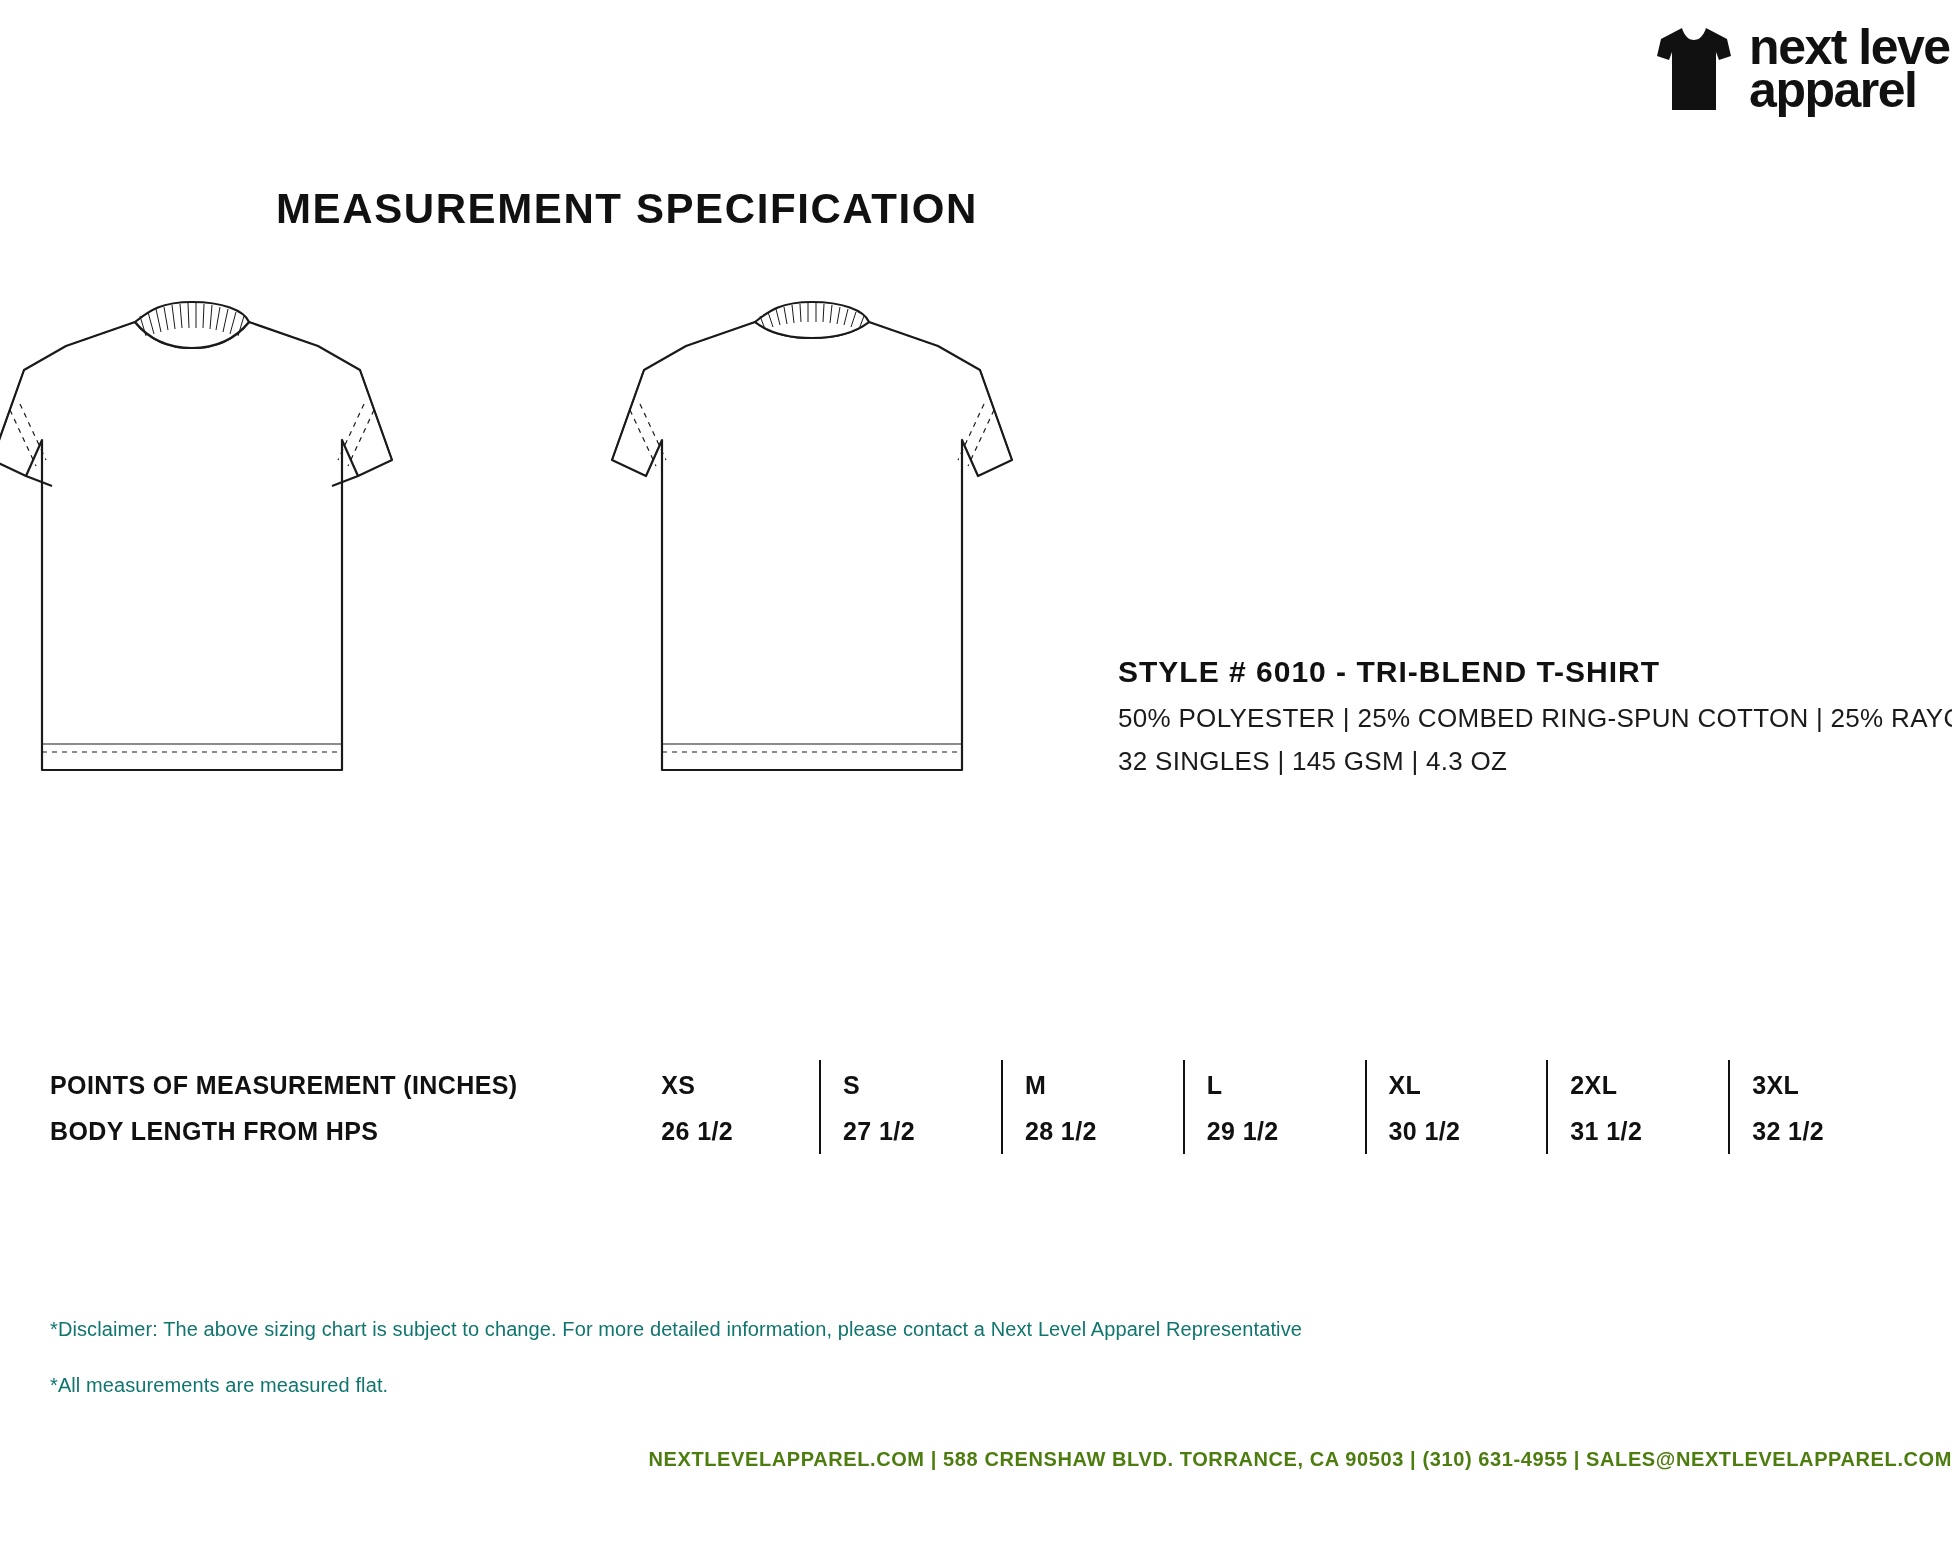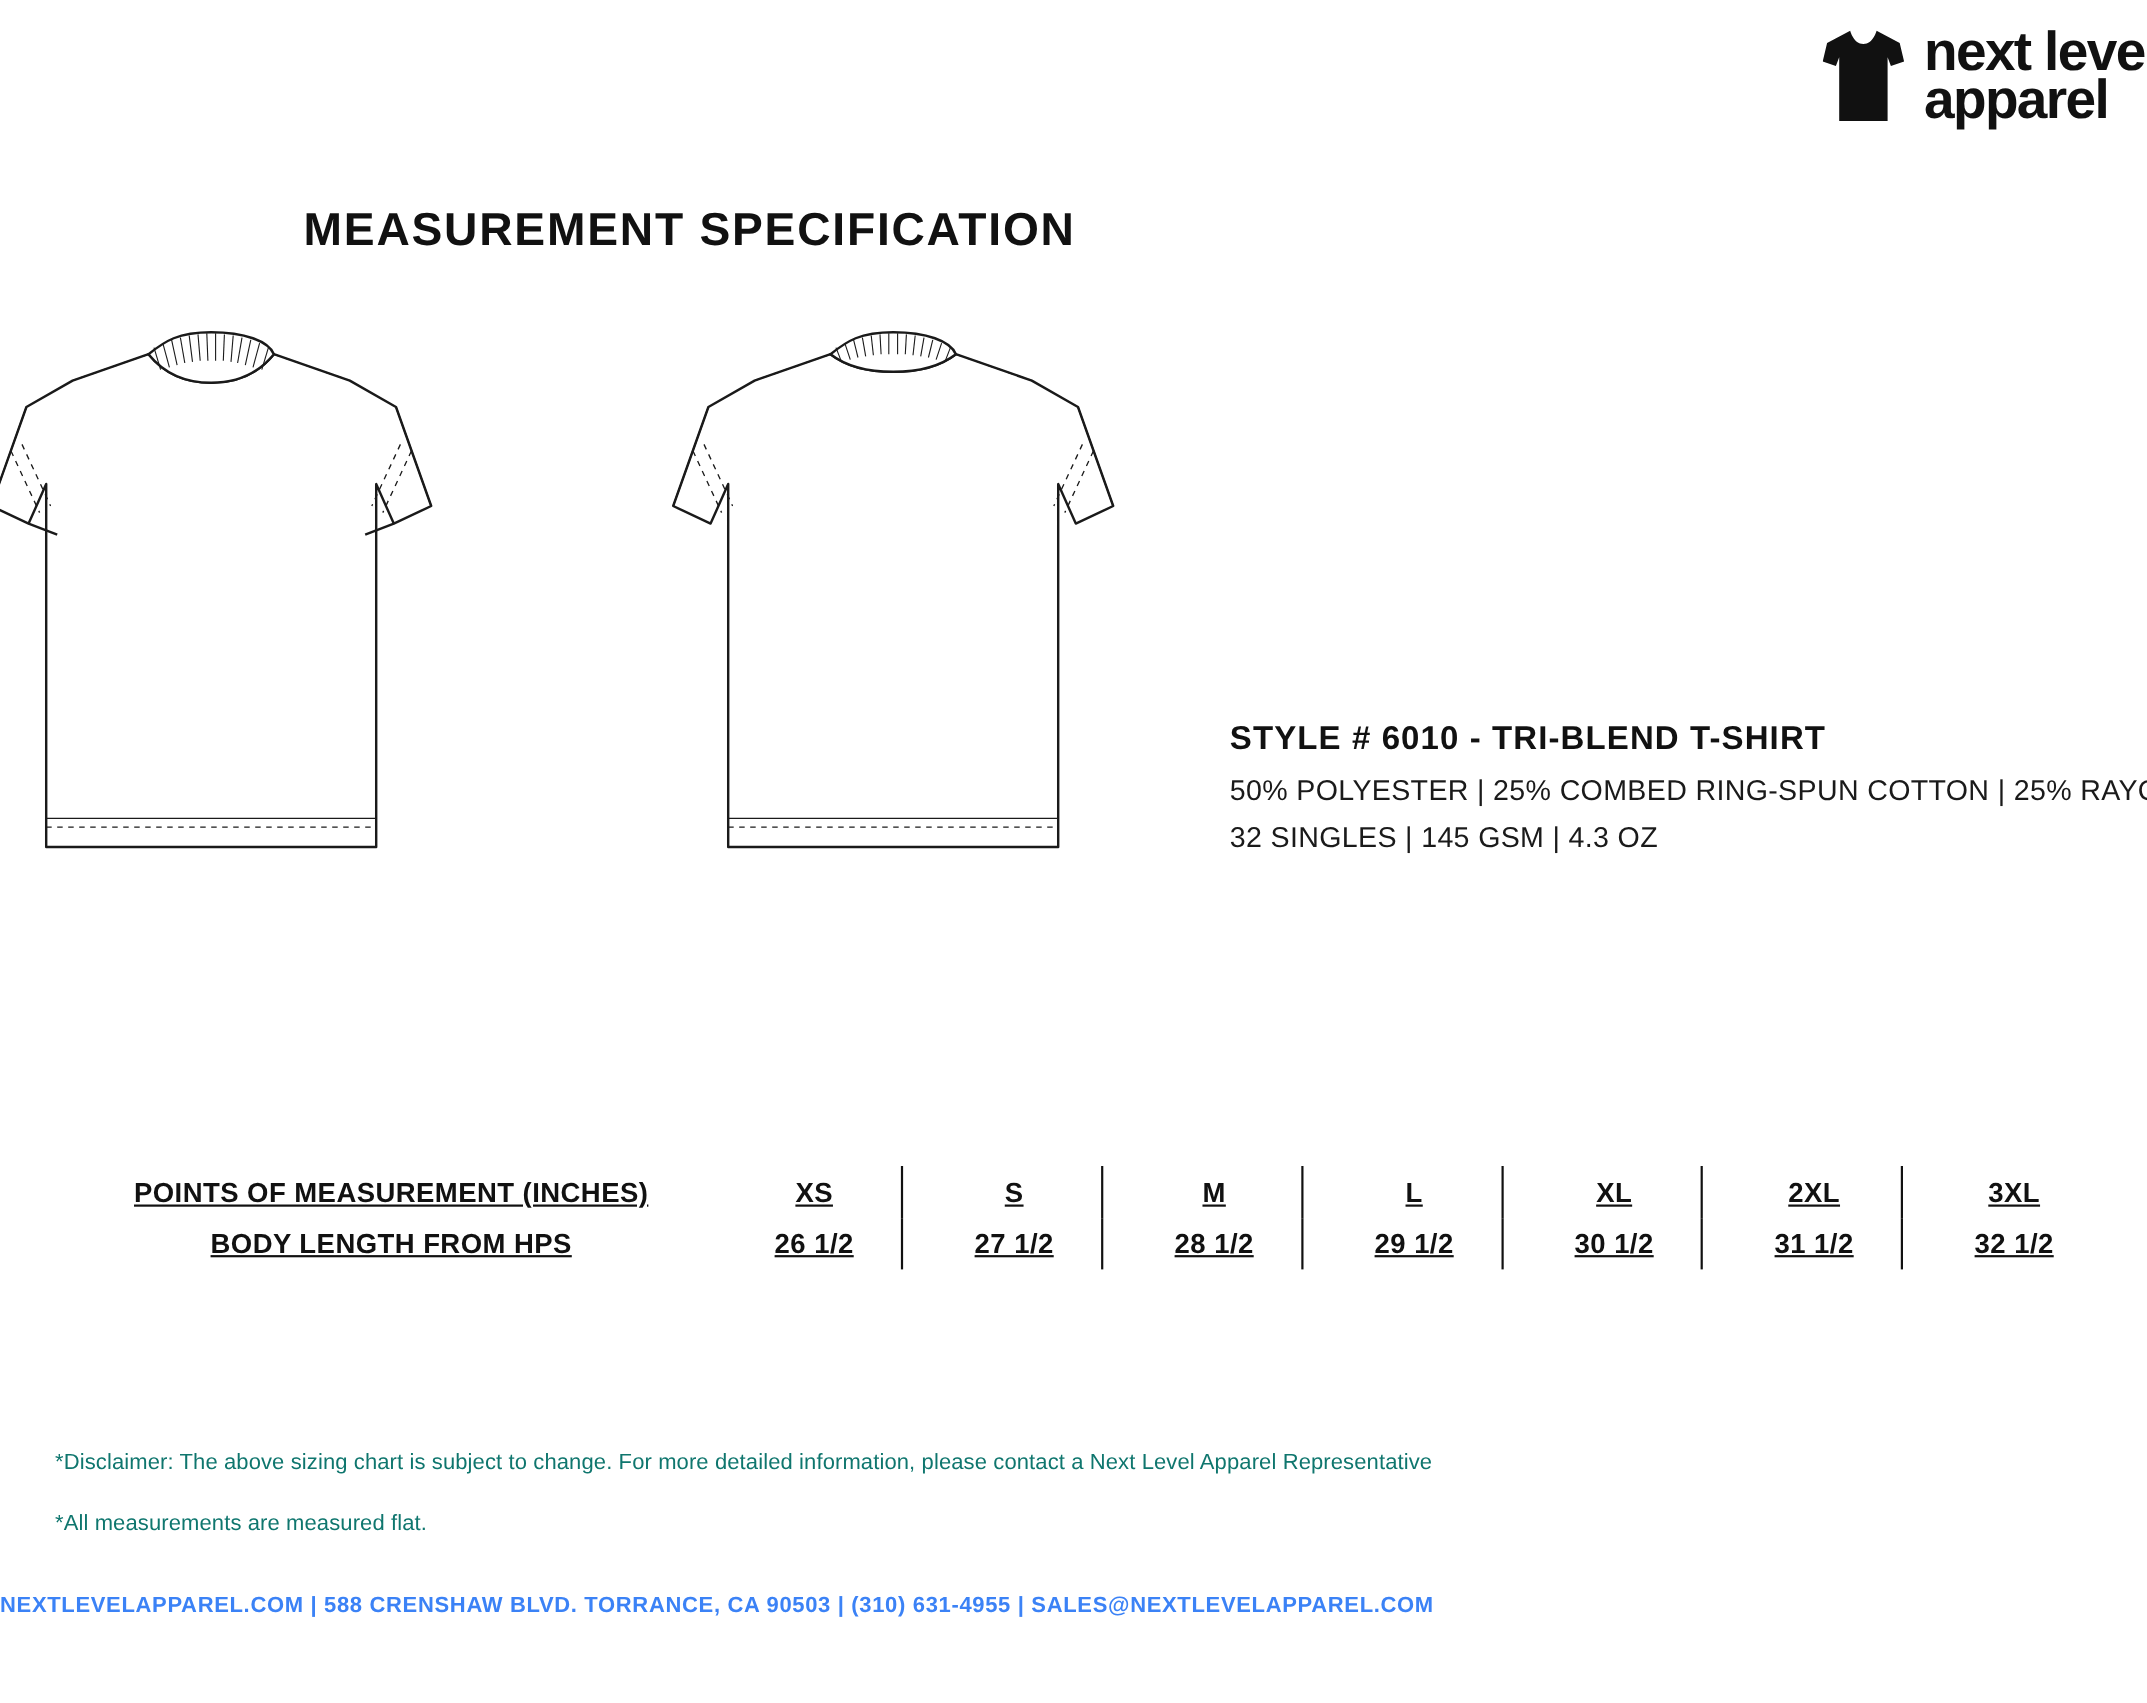--- a/index.html
+++ b/index.html
@@ -98,30 +98,29 @@
     position: absolute;
     left: 50px;
     top: 1060px;
     width: 1860px;
   }
   .size-table table {
     border-collapse: collapse;
     width: 100%;
   }
   .size-table th, .size-table td {
-    text-align: center;
+    text-align: left;
     font-size: 25px;
     font-weight: bold;
     letter-spacing: 0.4px;
     color: #111111;
     padding: 0 0 0 22px;
     height: 46px;
     vertical-align: middle;
     white-space: nowrap;
-    text-decoration: underline;
   }
   .size-table .col-label {
     width: 640px;
     padding-left: 0;
   }
   .size-table .sz {
     width: 175px;
     border-left: 2px solid #111111;
   }
   .size-table tr:first-child .sz,
@@ -139,25 +138,25 @@
   }
   .disclaimer-1 { top: 1318px; }
   .disclaimer-2 { top: 1374px; }
 
   
   .footer {
     position: absolute;
     left: 0;
     right: 0;
     top: 1448px;
-    text-align: left;
+    text-align: right;
     font-size: 20px;
     font-weight: bold;
     letter-spacing: 0.6px;
-    color: #3b82f6;
+    color: #4d7c0f;
   }
 </style>
 </head>
 <body>
 
 <div class="logo">
   <svg class="logo-mark" viewBox="0 0 74 86">
     <path d="M25 2 L4 13 L0 30 L12 34 L15 26 L15 84 L59 84 L59 26 L62 34 L74 30 L70 13 L49 2 C49 2 46 14 37 14 C28 14 25 2 25 2 Z" fill="#111111"></path>
   </svg>
   <div class="logo-text">

